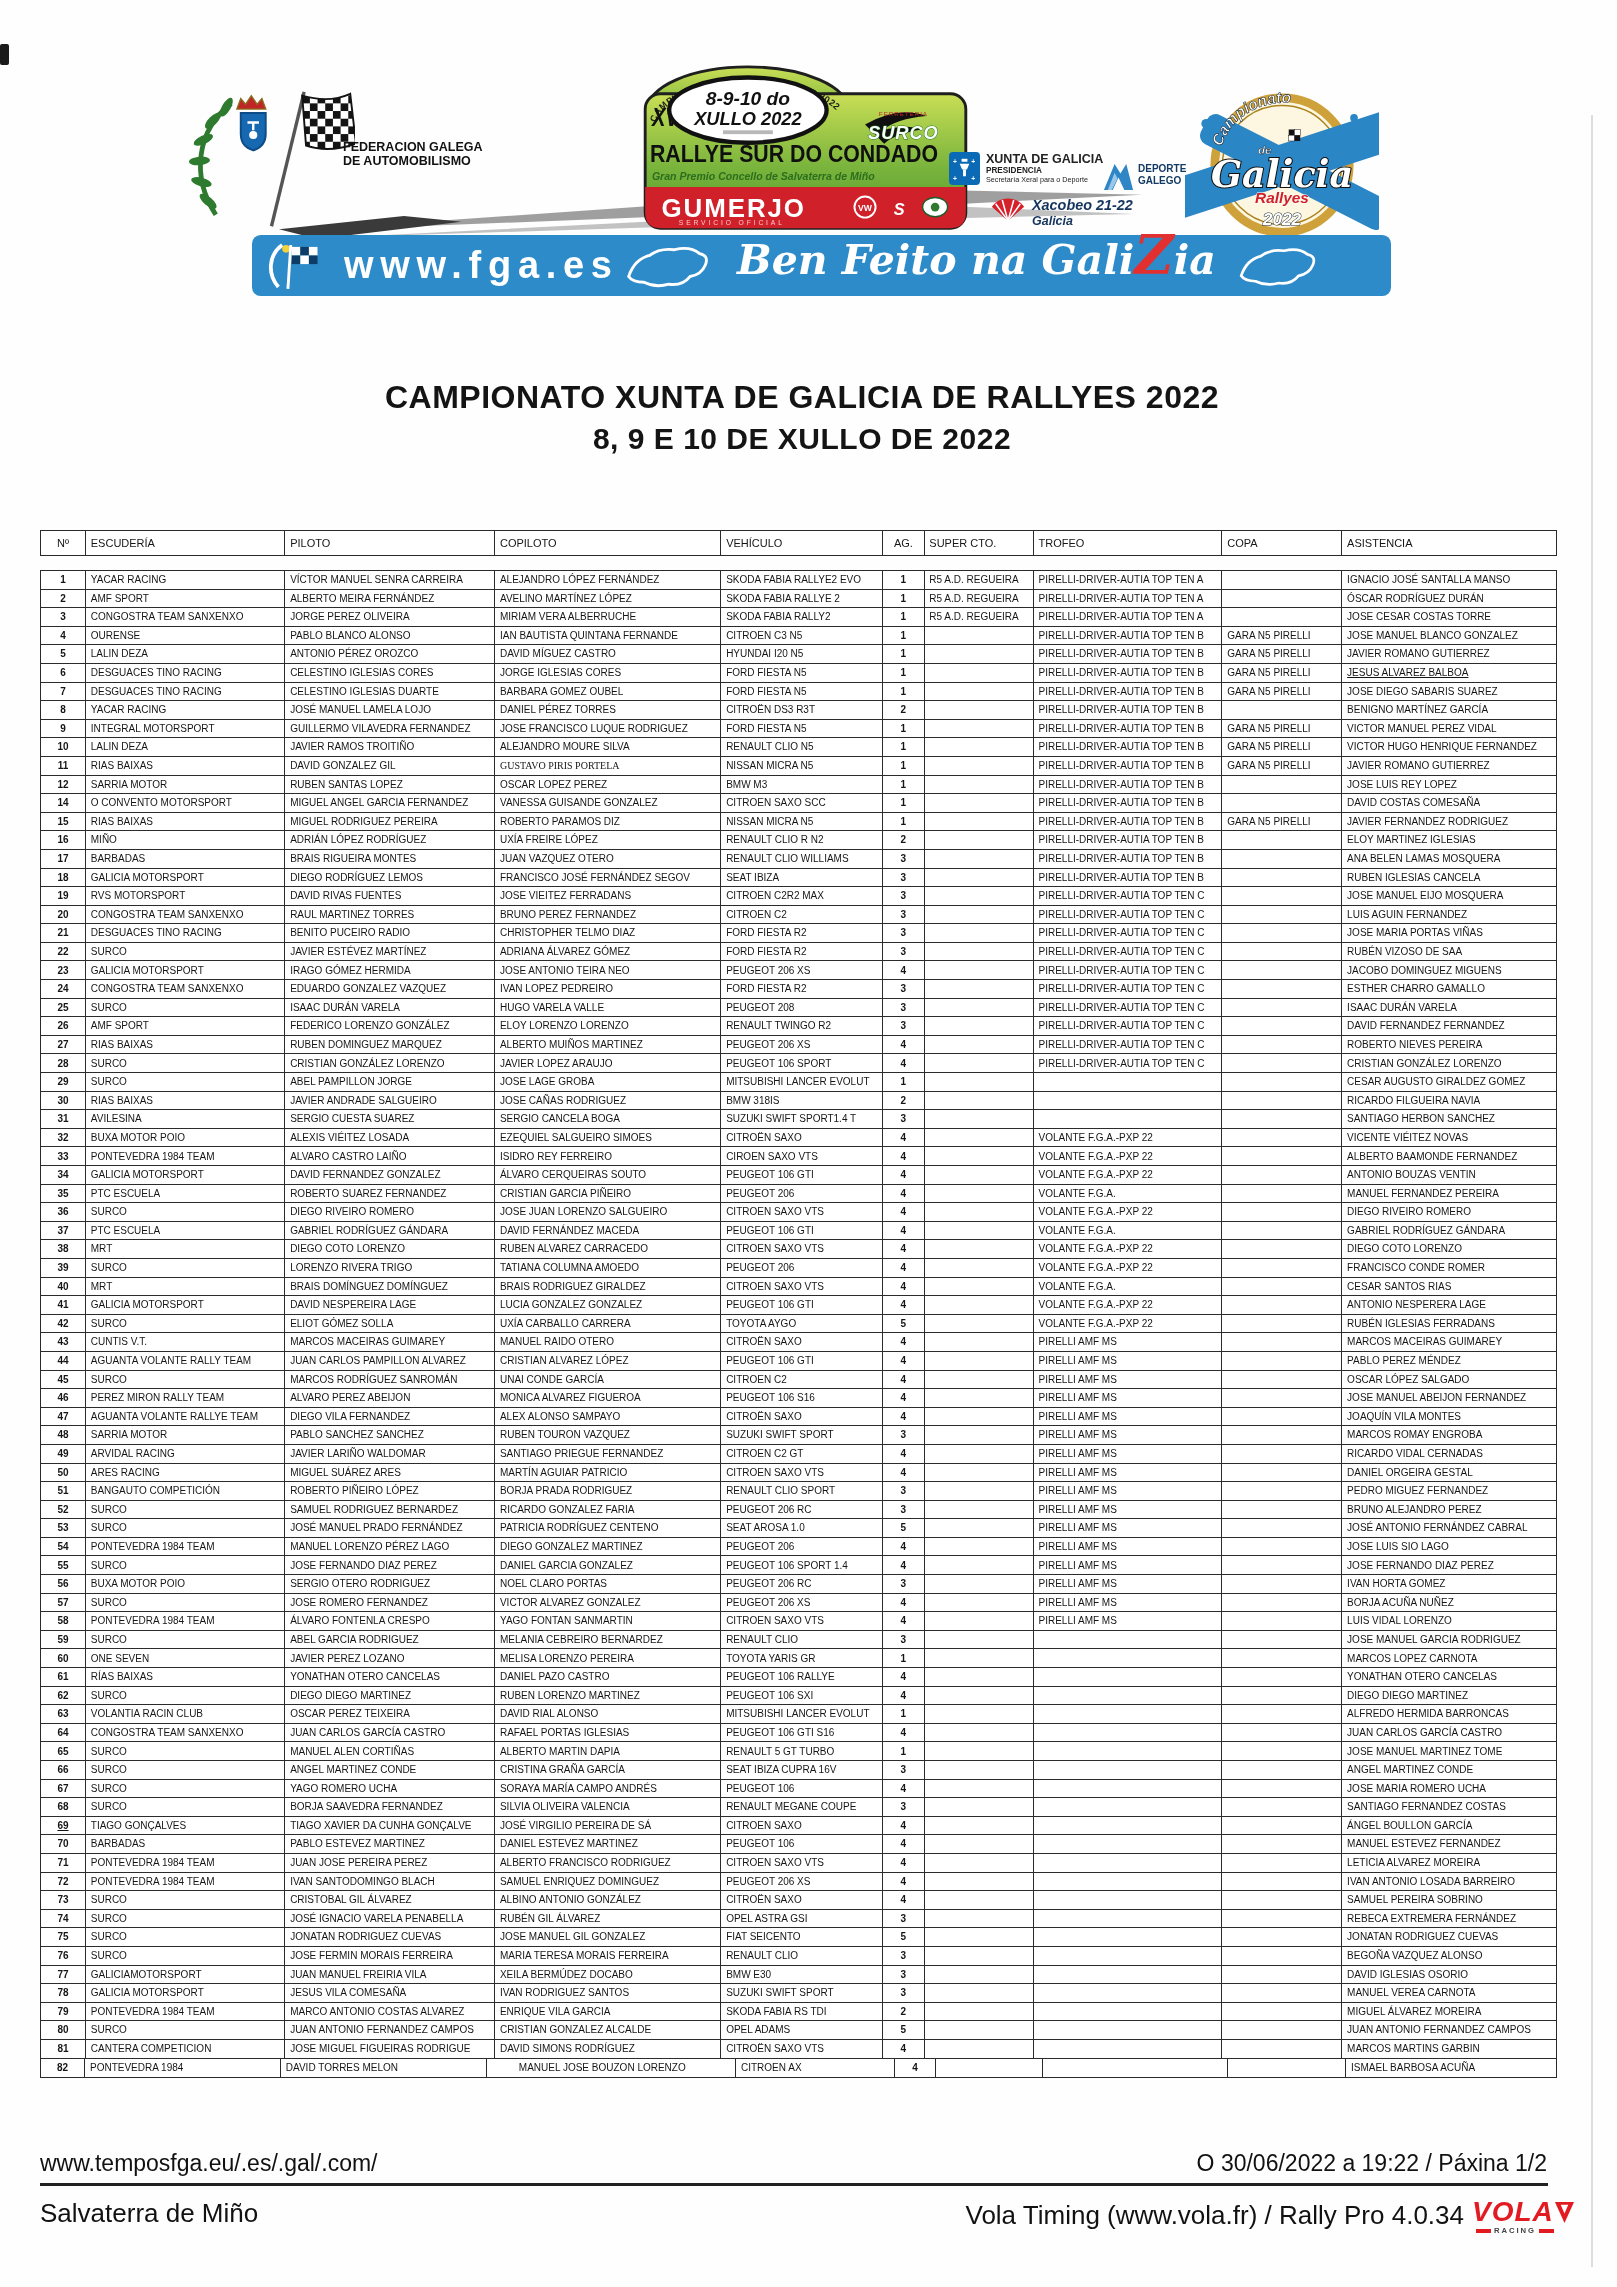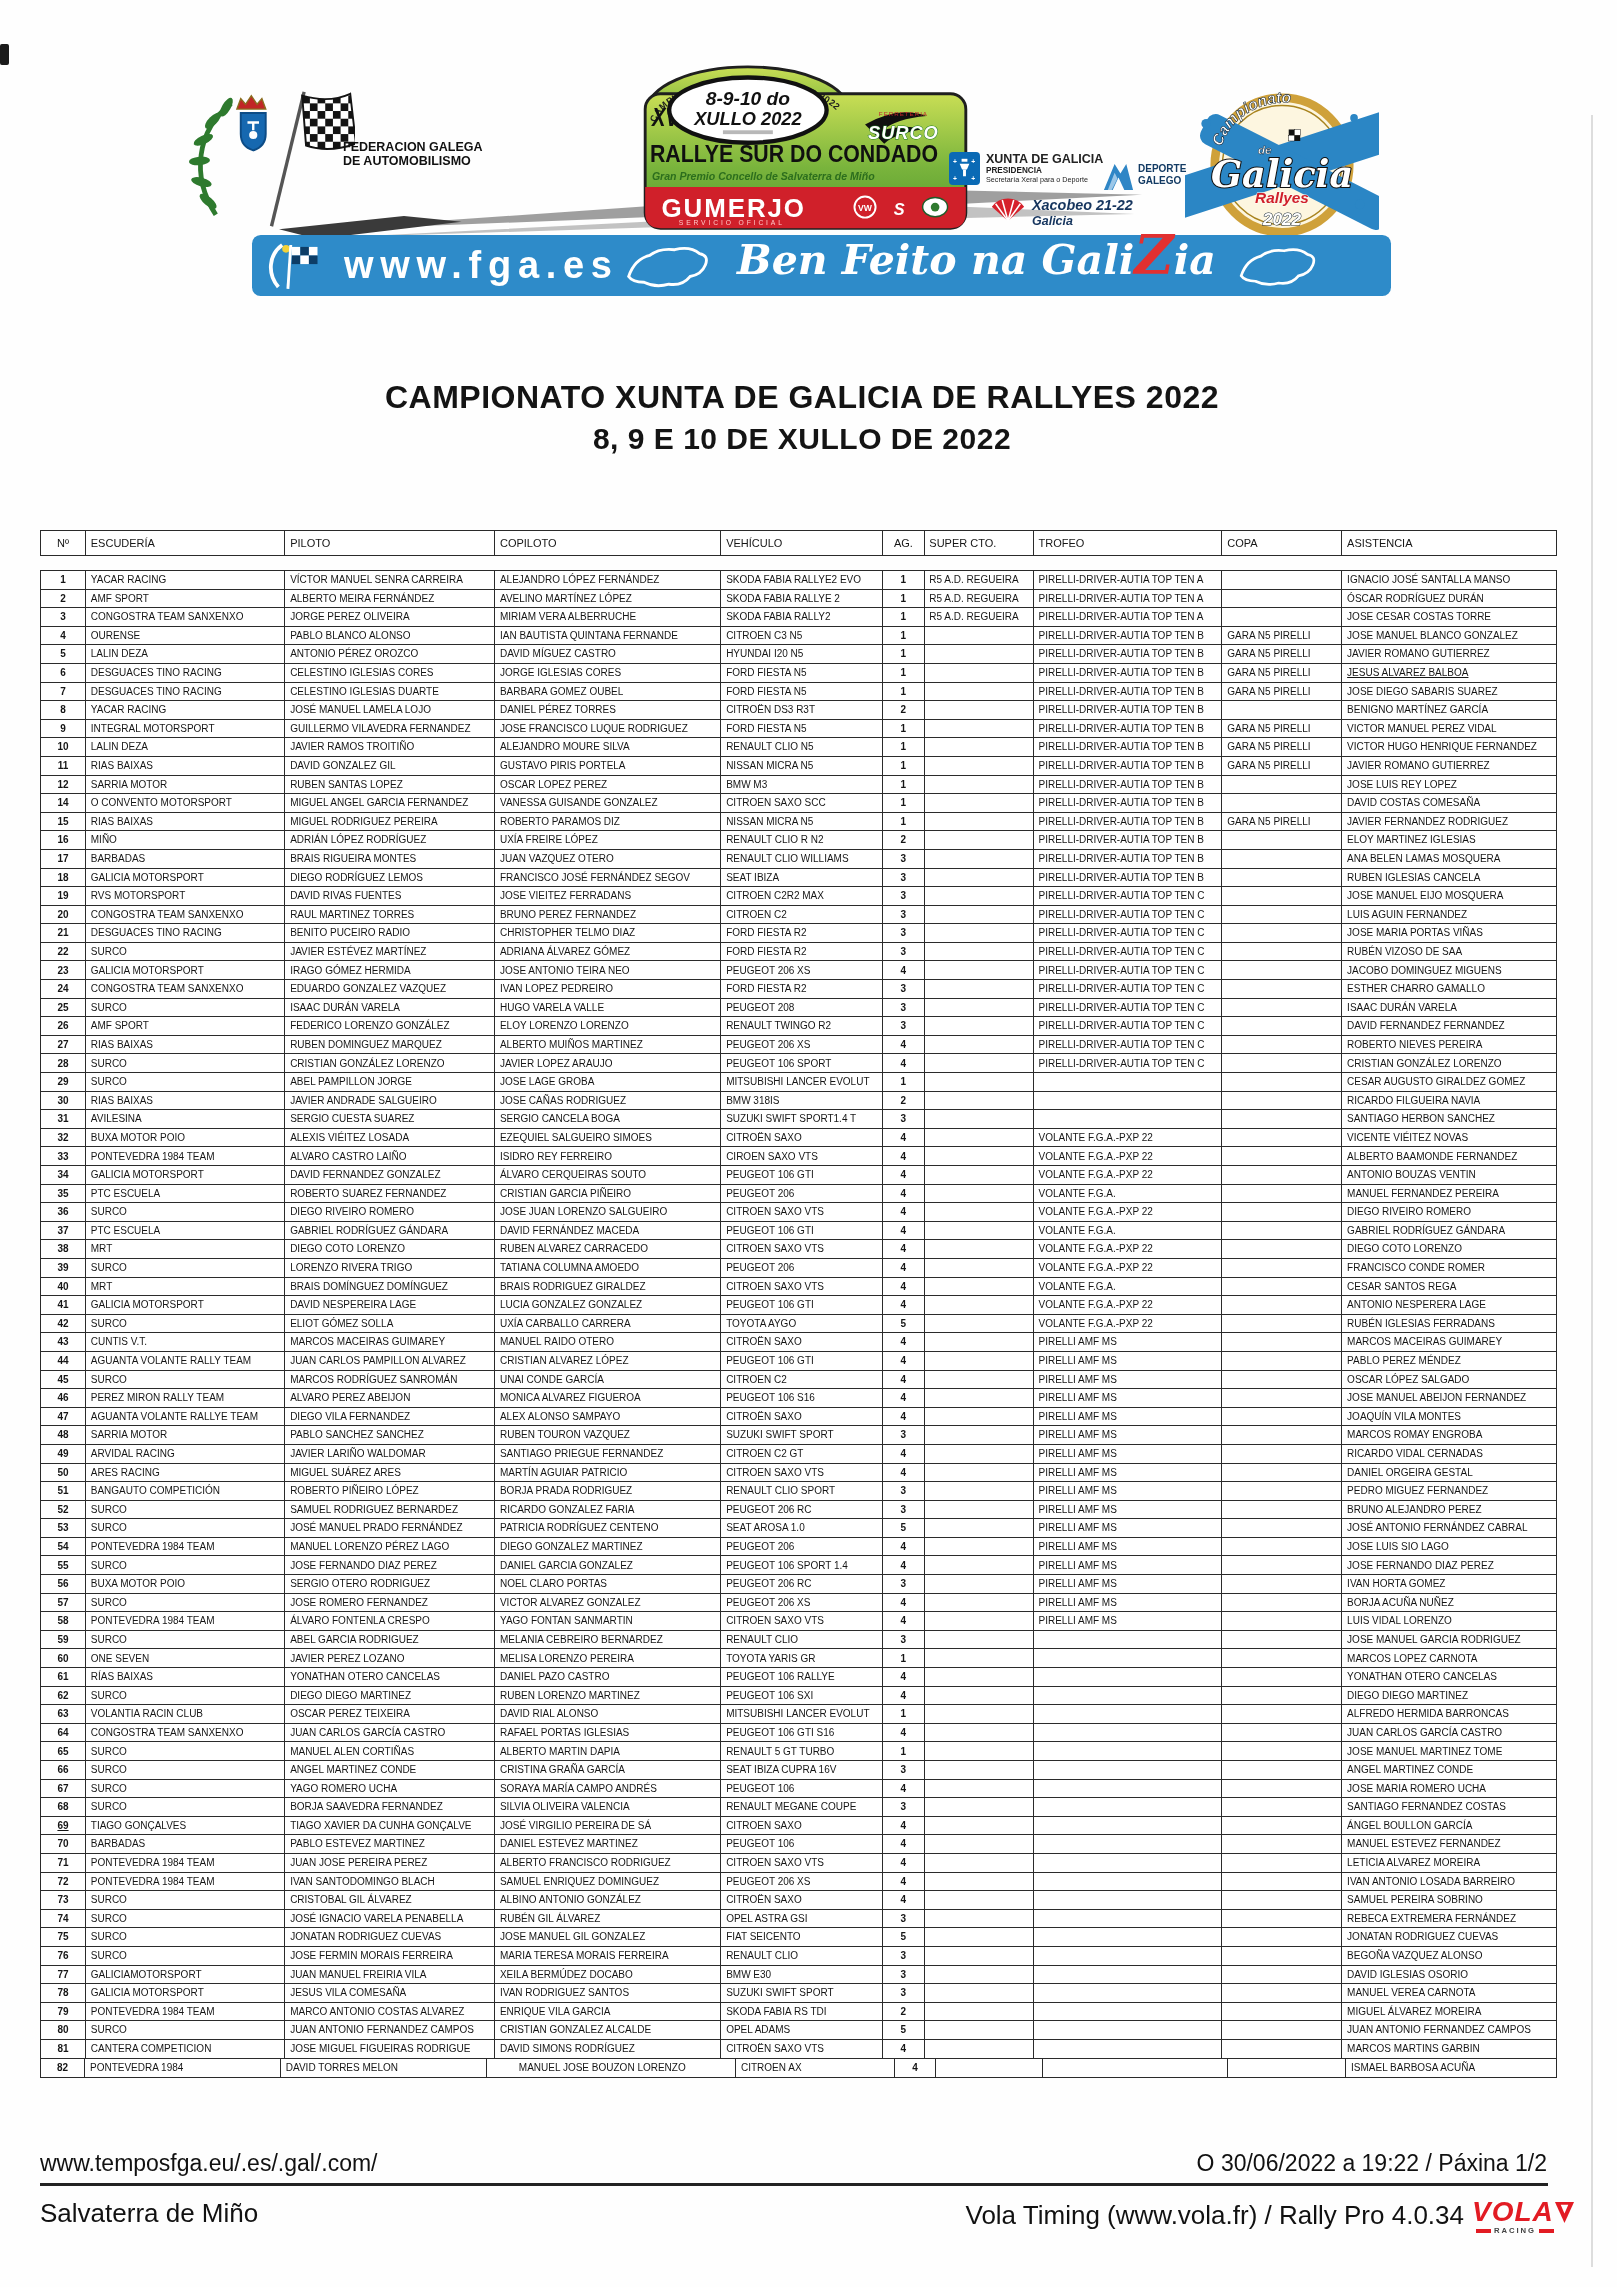--- a/index.html
+++ b/index.html
@@ -359,21 +359,21 @@
         <div class="td ctr" style="width: 2.72%;">1</div>
         <div class="td" style="width: 7.21%;"></div>
         <div class="td" style="width: 12.46%;">PIRELLI-DRIVER-AUTIA TOP TEN B</div>
         <div class="td" style="width: 7.91%;">GARA N5 PIRELLI</div>
         <div class="td" style="width: 14.1%;">VICTOR HUGO HENRIQUE FERNANDEZ</div>
       </div>
       <div class="t-row">
         <div class="td ctr" style="width: 2.97%;">11</div>
         <div class="td" style="width: 13.16%;">RIAS BAIXAS</div>
         <div class="td" style="width: 13.85%;">DAVID GONZALEZ GIL</div>
-        <div class="td" style="width: 14.93%;">GUSTAVO PIRIS PORTELA</div>
+        <div class="td" style="width: 14.93%; font-family: Liberation Serif, serif;">GUSTAVO PIRIS PORTELA</div>
         <div class="td" style="width: 10.69%;">NISSAN MICRA N5</div>
         <div class="td ctr" style="width: 2.72%;">1</div>
         <div class="td" style="width: 7.21%;"></div>
         <div class="td" style="width: 12.46%;">PIRELLI-DRIVER-AUTIA TOP TEN B</div>
         <div class="td" style="width: 7.91%;">GARA N5 PIRELLI</div>
         <div class="td" style="width: 14.1%;">JAVIER ROMANO GUTIERREZ</div>
       </div>
       <div class="t-row">
         <div class="td ctr" style="width: 2.97%;">12</div>
         <div class="td" style="width: 13.16%;">SARRIA MOTOR</div>
@@ -701,21 +701,21 @@
       <div class="t-row">
         <div class="td ctr" style="width: 2.97%;">40</div>
         <div class="td" style="width: 13.16%;">MRT</div>
         <div class="td" style="width: 13.85%;">BRAIS DOMÍNGUEZ DOMÍNGUEZ</div>
         <div class="td" style="width: 14.93%;">BRAIS RODRIGUEZ GIRALDEZ</div>
         <div class="td" style="width: 10.69%;">CITROEN SAXO VTS</div>
         <div class="td ctr" style="width: 2.72%;">4</div>
         <div class="td" style="width: 7.21%;"></div>
         <div class="td" style="width: 12.46%;">VOLANTE F.G.A.</div>
         <div class="td" style="width: 7.91%;"></div>
-        <div class="td" style="width: 14.1%;">CESAR SANTOS REGA</div>
+        <div class="td" style="width: 14.1%;">CESAR SANTOS RIAS</div>
       </div>
       <div class="t-row">
         <div class="td ctr" style="width: 2.97%;">41</div>
         <div class="td" style="width: 13.16%;">GALICIA MOTORSPORT</div>
         <div class="td" style="width: 13.85%;">DAVID NESPEREIRA LAGE</div>
         <div class="td" style="width: 14.93%;">LUCIA GONZALEZ GONZALEZ</div>
         <div class="td" style="width: 10.69%;">PEUGEOT 106 GTI</div>
         <div class="td ctr" style="width: 2.72%;">4</div>
         <div class="td" style="width: 7.21%;"></div>
         <div class="td" style="width: 12.46%;">VOLANTE F.G.A.-PXP 22</div>

